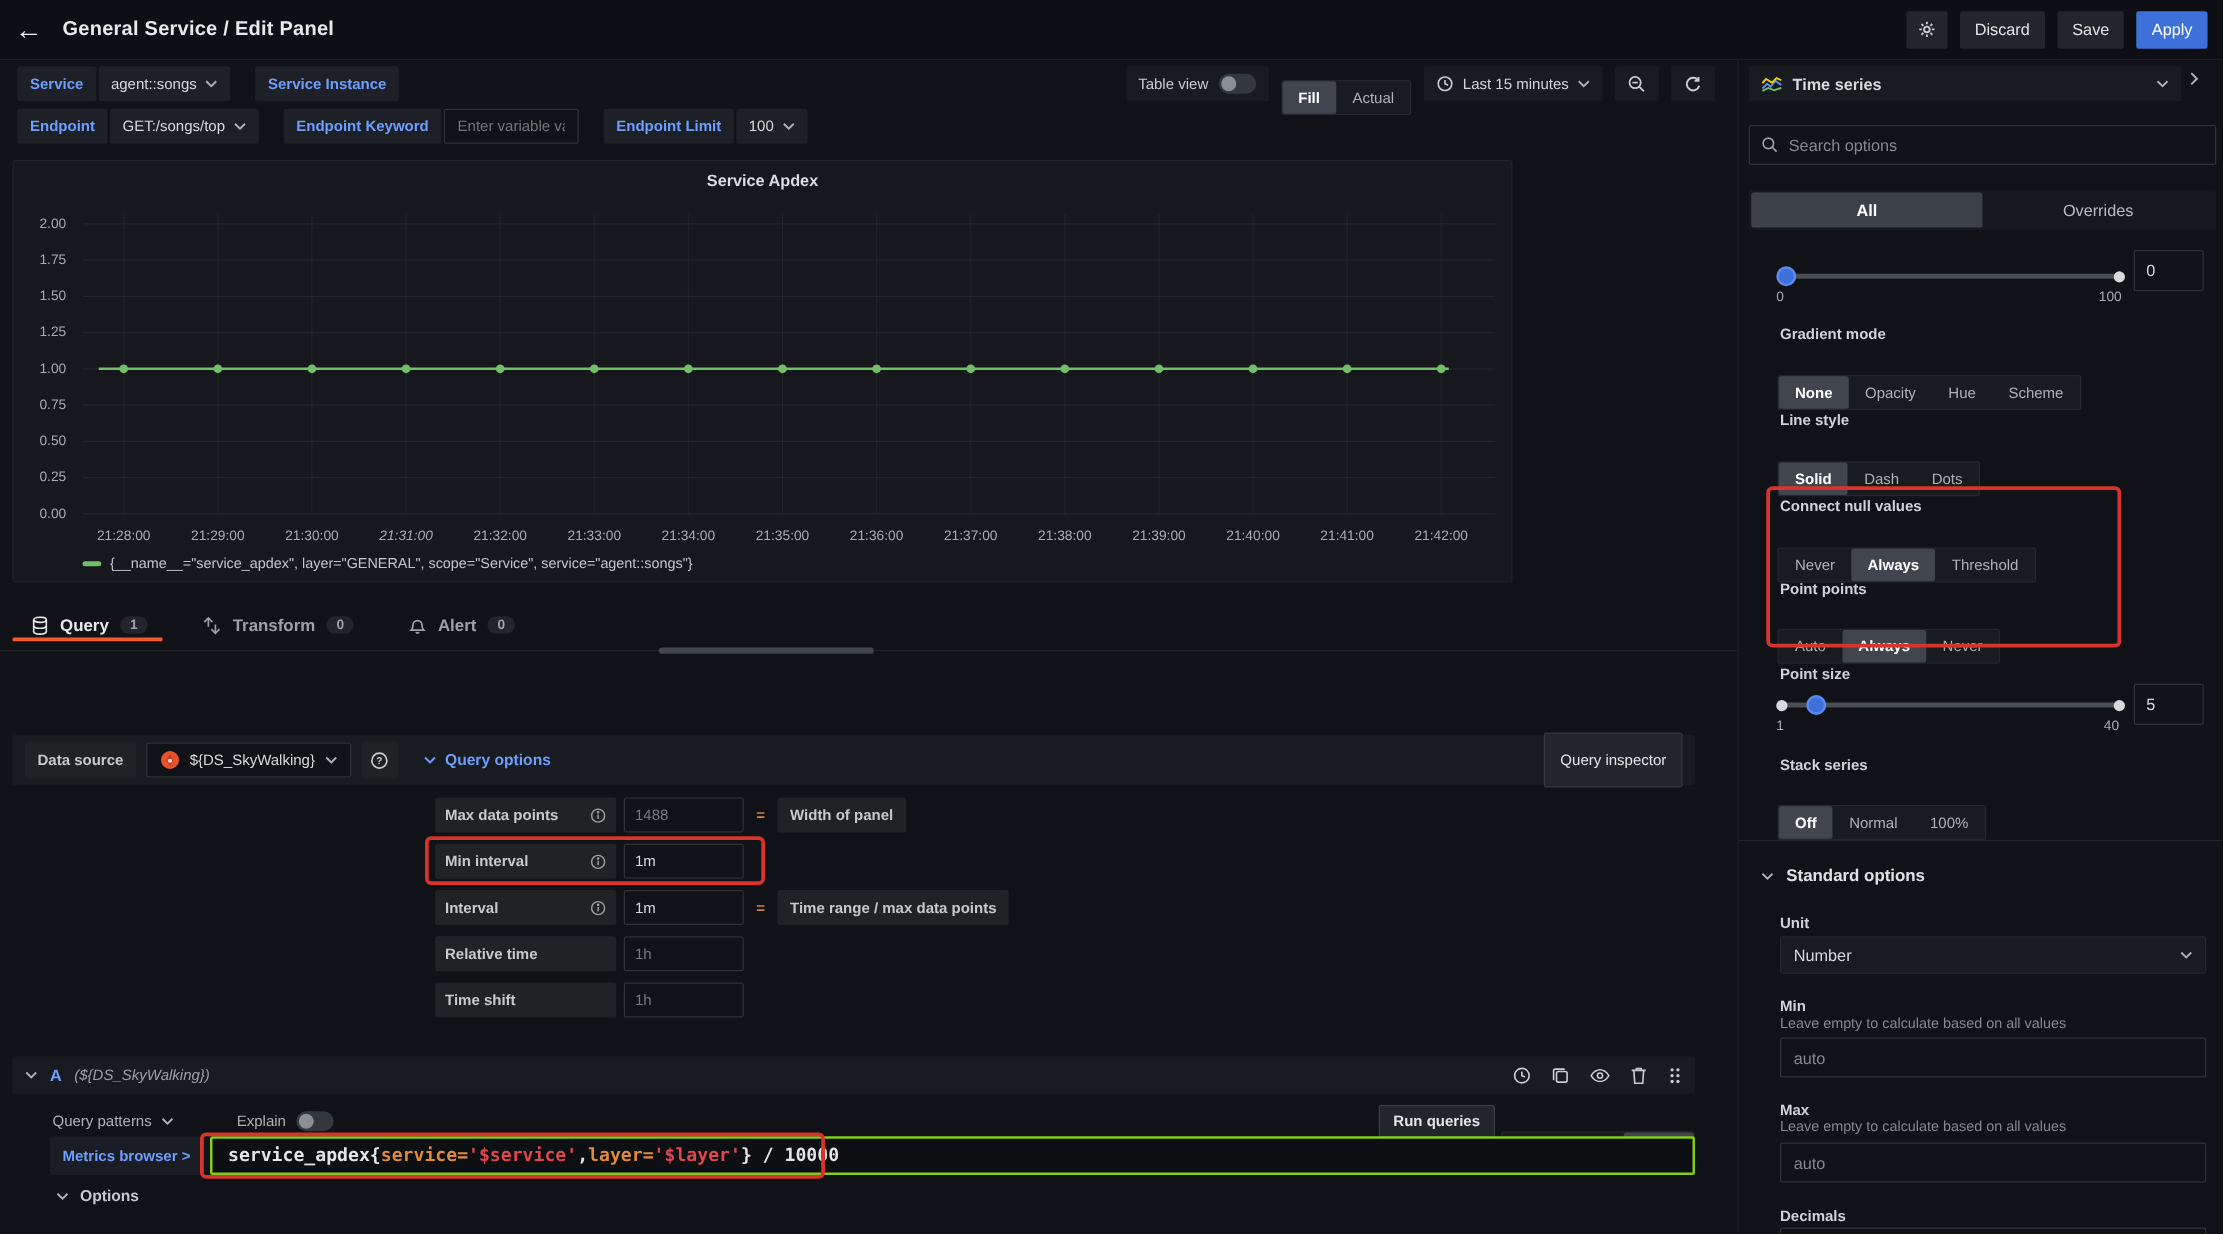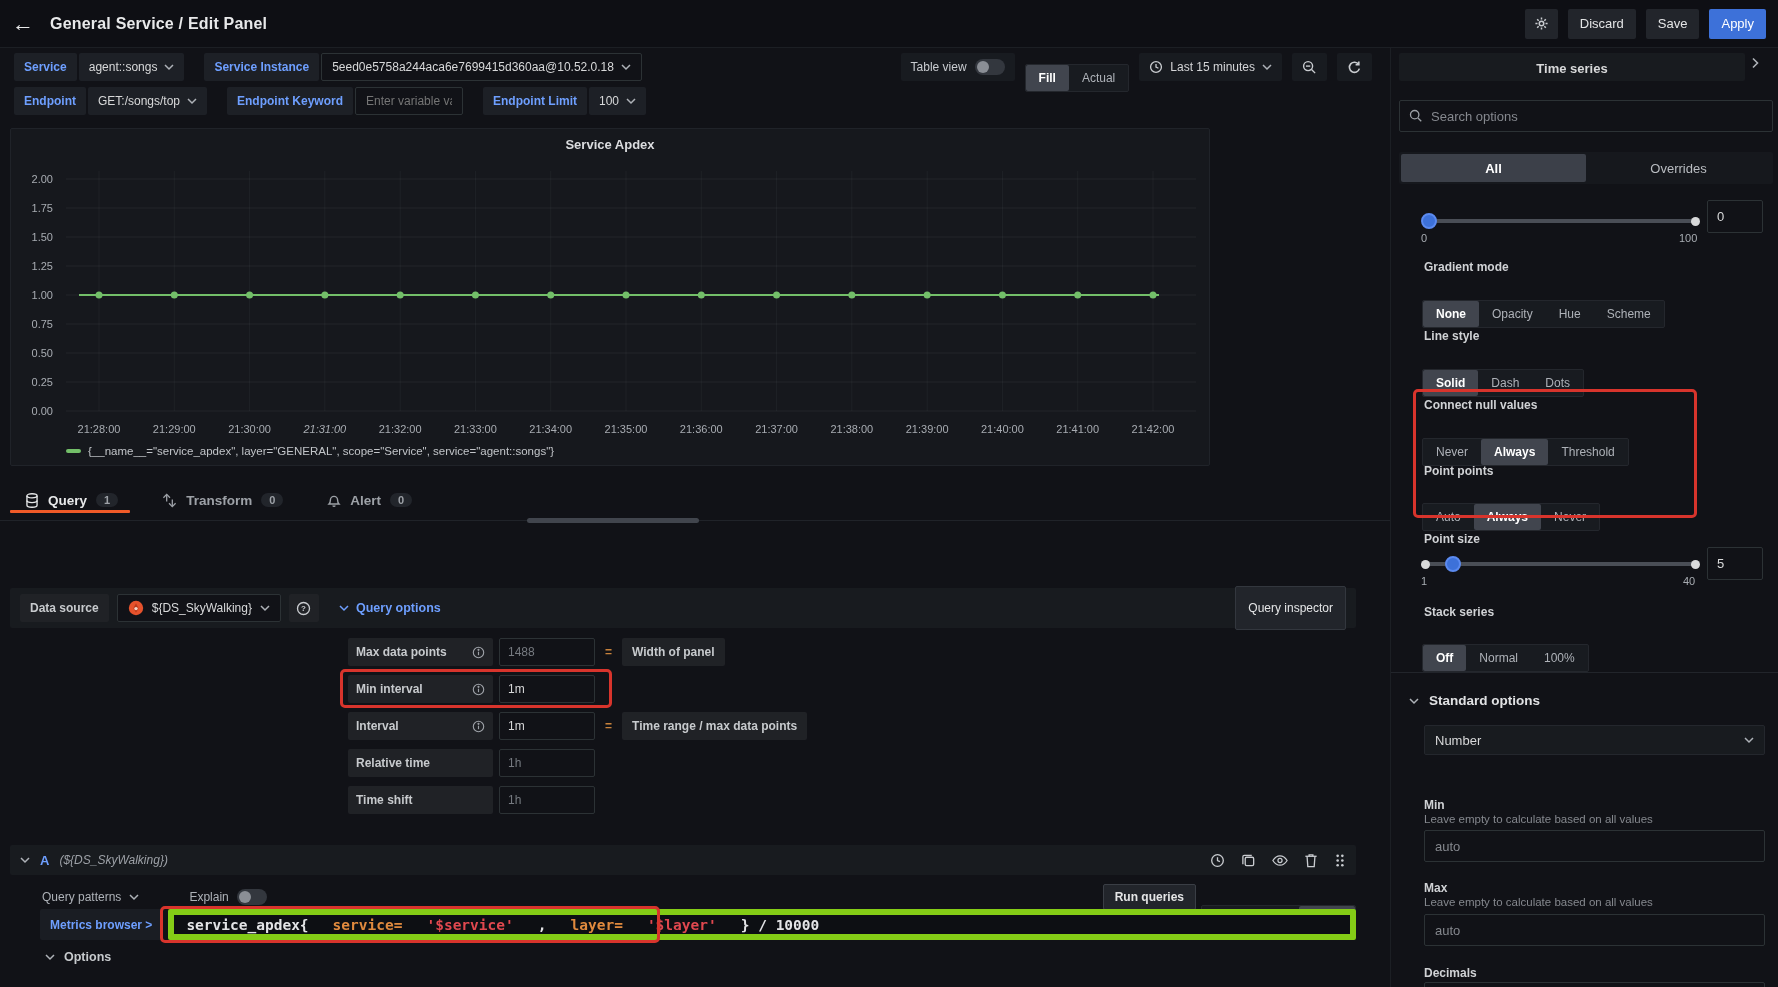--- a/index.html
+++ b/index.html
@@ -79,30 +79,30 @@
   #a-ds { color:#9da1a7; font-style:italic; font-size:12px; }
   #a-icons { margin-left:auto; display:flex; align-items:center; gap:16px; }
   #patterns-row { position:absolute; left:42px; top:836px; width:1314px; height:26px; display:flex; align-items:center; gap:10px; }
   .ghost { display:flex; align-items:center; gap:8px; font-size:12px; color:#aeb2b8; cursor:pointer; }
   #run-queries { margin-left:auto; margin-right:160px; height:26px; display:flex; align-items:center; padding:0 11px; background:#22252b; border:1px solid #3a3e45; border-radius:2px; font-size:12px; color:#e4e5e6; font-weight:600; cursor:pointer; }
   #builder-code { position:absolute; right:34px; top:836px; }
   .beta { background:#3d71d9; color:#fff; border-radius:2px; font-size:10.5px; font-weight:700; padding:1px 6px; margin-left:6px; }
 
   #metrics-row { position:absolute; left:40px; top:861px; width:1316px; height:31px; display:flex; align-items:center; gap:6px; }
   #metrics-browser { display:flex; align-items:center; gap:6px; height:31px; padding:0 10px; background:#1a1d23; border-radius:2px; font-size:12px; font-weight:600; color:#6e9fff; cursor:pointer; white-space:nowrap; }
-  #expr-box { flex:1; height:31px; background:#0d0f13; border:6px solid #84cc16; border-radius:2px; display:flex; align-items:center; padding:0 12px; font-family:"DejaVu Sans Mono","Liberation Mono",monospace; font-size:14.5px; font-weight:700;gap:24px; }
+  #expr-box { flex:1; height:31px; background:#0d0f13; border:2px solid #84cc16; border-radius:2px; display:flex; align-items:center; padding:0 12px; font-family:"DejaVu Sans Mono","Liberation Mono",monospace; font-size:14.5px; font-weight:700; }
   .tok-m { color:#e3e4e6; } .tok-l { color:#e08a3e; } .tok-s { color:#e0484f; } .tok-o { color:#e3e4e6; }
 
   #options-row { position:absolute; left:45px; top:902px; display:flex; align-items:center; gap:9px; font-size:12.5px; font-weight:600; color:#c7cacd; cursor:pointer; }
 
   .redbox { position:absolute; border:3px solid #d8342c; border-radius:5px; pointer-events:none; z-index:20; }
 
   
   #sidebar { position:absolute; left:1390px; top:48px; width:388px; height:939px; background:#111217; border-left:1px solid #1c1f24; overflow:hidden; }
-  #viz-select { position:absolute; left:8px; top:5px; width:346px; height:28px; background:#181b1f; border-radius:2px; display:flex; align-items:center; gap:8px; padding:0 10px; font-size:13px; font-weight:600; color:#d8d9da; cursor:pointer;flex-direction:column; }
+  #viz-select { position:absolute; left:8px; top:5px; width:346px; height:28px; background:#181b1f; border-radius:2px; display:flex; align-items:center; gap:8px; padding:0 10px; font-size:13px; font-weight:600; color:#d8d9da; cursor:pointer; }
   #viz-collapse { position:absolute; left:360px; top:9px; cursor:pointer; }
   #search-box { position:absolute; left:8px; top:52px; width:374px; height:32px; border:1px solid #2c3235; border-radius:2px; background:#111217; display:flex; align-items:center; gap:8px; padding:0 9px; }
   #search-box input { flex:1; background:transparent; border:none; outline:none; color:#d8d9da; font-size:13px; font-family:inherit; }
   #search-box input::placeholder { color:#85888e; }
   #ov-tabs { position:absolute; left:8px; top:104px; width:374px; height:32px; display:flex; background:#16181d; border-radius:2px; padding:2px; }
   #ov-tabs .ovtab { flex:1; display:flex; align-items:center; justify-content:center; font-size:13px; color:#b9bcc1; cursor:pointer; border-radius:2px; }
   #ov-tabs .ovtab.sel { background:#3c4049; color:#fff; font-weight:700; }
 
   .sb-label { position:absolute; left:33px; font-size:12px; font-weight:700; color:#d0d2d5; }
   .sb-hint { position:absolute; left:33px; font-size:11.5px; color:#85888e; }
@@ -152,26 +152,20 @@
         <span class="chip chip-label">Service</span>
         <span class="chip chip-value">
           <span>agent::songs</span>
           <svg class="ic" width="10" height="8" viewBox="0 0 10 8" stroke="#aeb2b8" fill="none" stroke-width="1.5">
               <polyline points="1,2 5,6 9,2"></polyline>
             </svg>
         </span>
       </div>
       <div class="vargroup">
         <span class="chip chip-label">Service Instance</span>
-        <span class="chip chip-value chip-input" style="color:#d8d9da;">
-          <span>5eed0e5758a244aca6e7699415d360aa@10.52.0.18</span>
-          <svg class="ic" width="10" height="8" viewBox="0 0 10 8" stroke="#aeb2b8" fill="none" stroke-width="1.5">
-              <polyline points="1,2 5,6 9,2"></polyline>
-            </svg>
-        </span>
       </div>
     </div>
 
     <div class="varrow" style="top:39px;">
       <div class="vargroup">
         <span class="chip chip-label">Endpoint</span>
         <span class="chip chip-value">
           <span>GET:/songs/top</span>
           <svg class="ic" width="10" height="8" viewBox="0 0 10 8" stroke="#aeb2b8" fill="none" stroke-width="1.5">
               <polyline points="1,2 5,6 9,2"></polyline>
@@ -592,21 +586,21 @@
     <div id="sb-divider"></div>
 
     <div id="std-head">
       <svg class="ic" width="10" height="8" viewBox="0 0 10 8" stroke="#aeb2b8" fill="none" stroke-width="1.5">
           <polyline points="1,2 5,6 9,2"></polyline>
         </svg>
       <span>Standard options</span>
     </div>
 
     <span class="sb-label" style="top:683px;">Unit</span>
-    <div class="sb-select" style="top:677px;gap:16px;">
+    <div class="sb-select" style="top:701px;gap:16px;">
       <span>Number</span>
       <svg class="ic" width="10" height="8" viewBox="0 0 10 8" stroke="#aeb2b8" fill="none" stroke-width="1.5">
           <polyline points="1,2 5,6 9,2"></polyline>
         </svg>
     </div>
 
     <span class="sb-label" style="top:750px;">Min</span>
     <span class="sb-hint" style="top:765px;">Leave empty to calculate based on all values</span>
     <div class="sb-input" style="top:782px;">auto</div>
 

